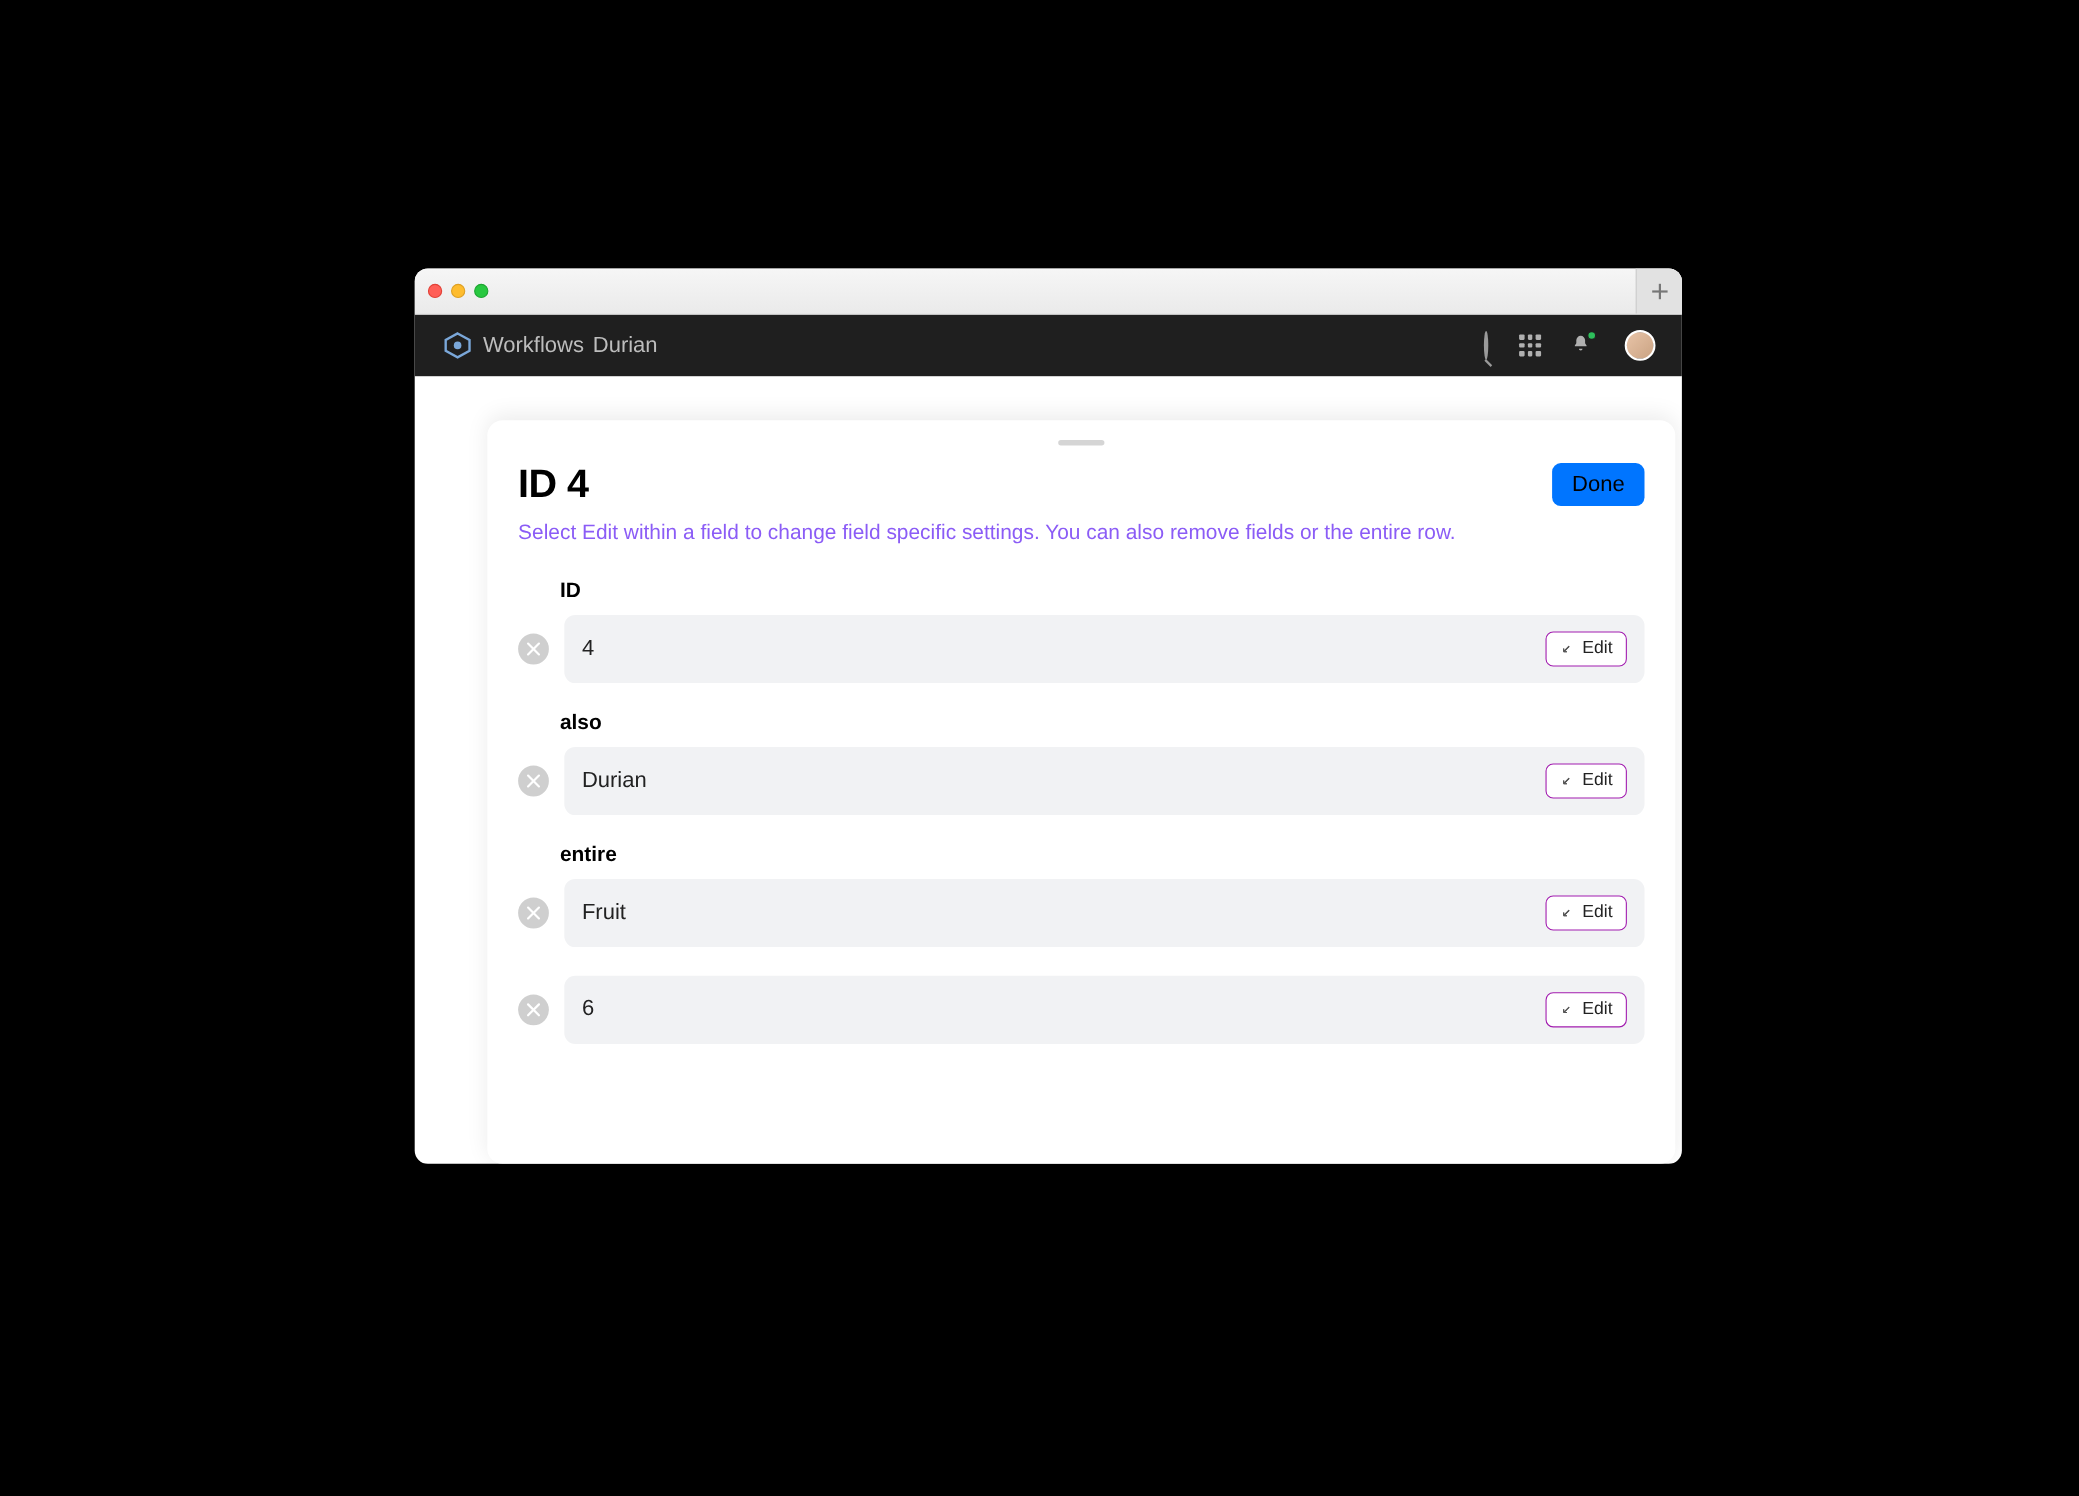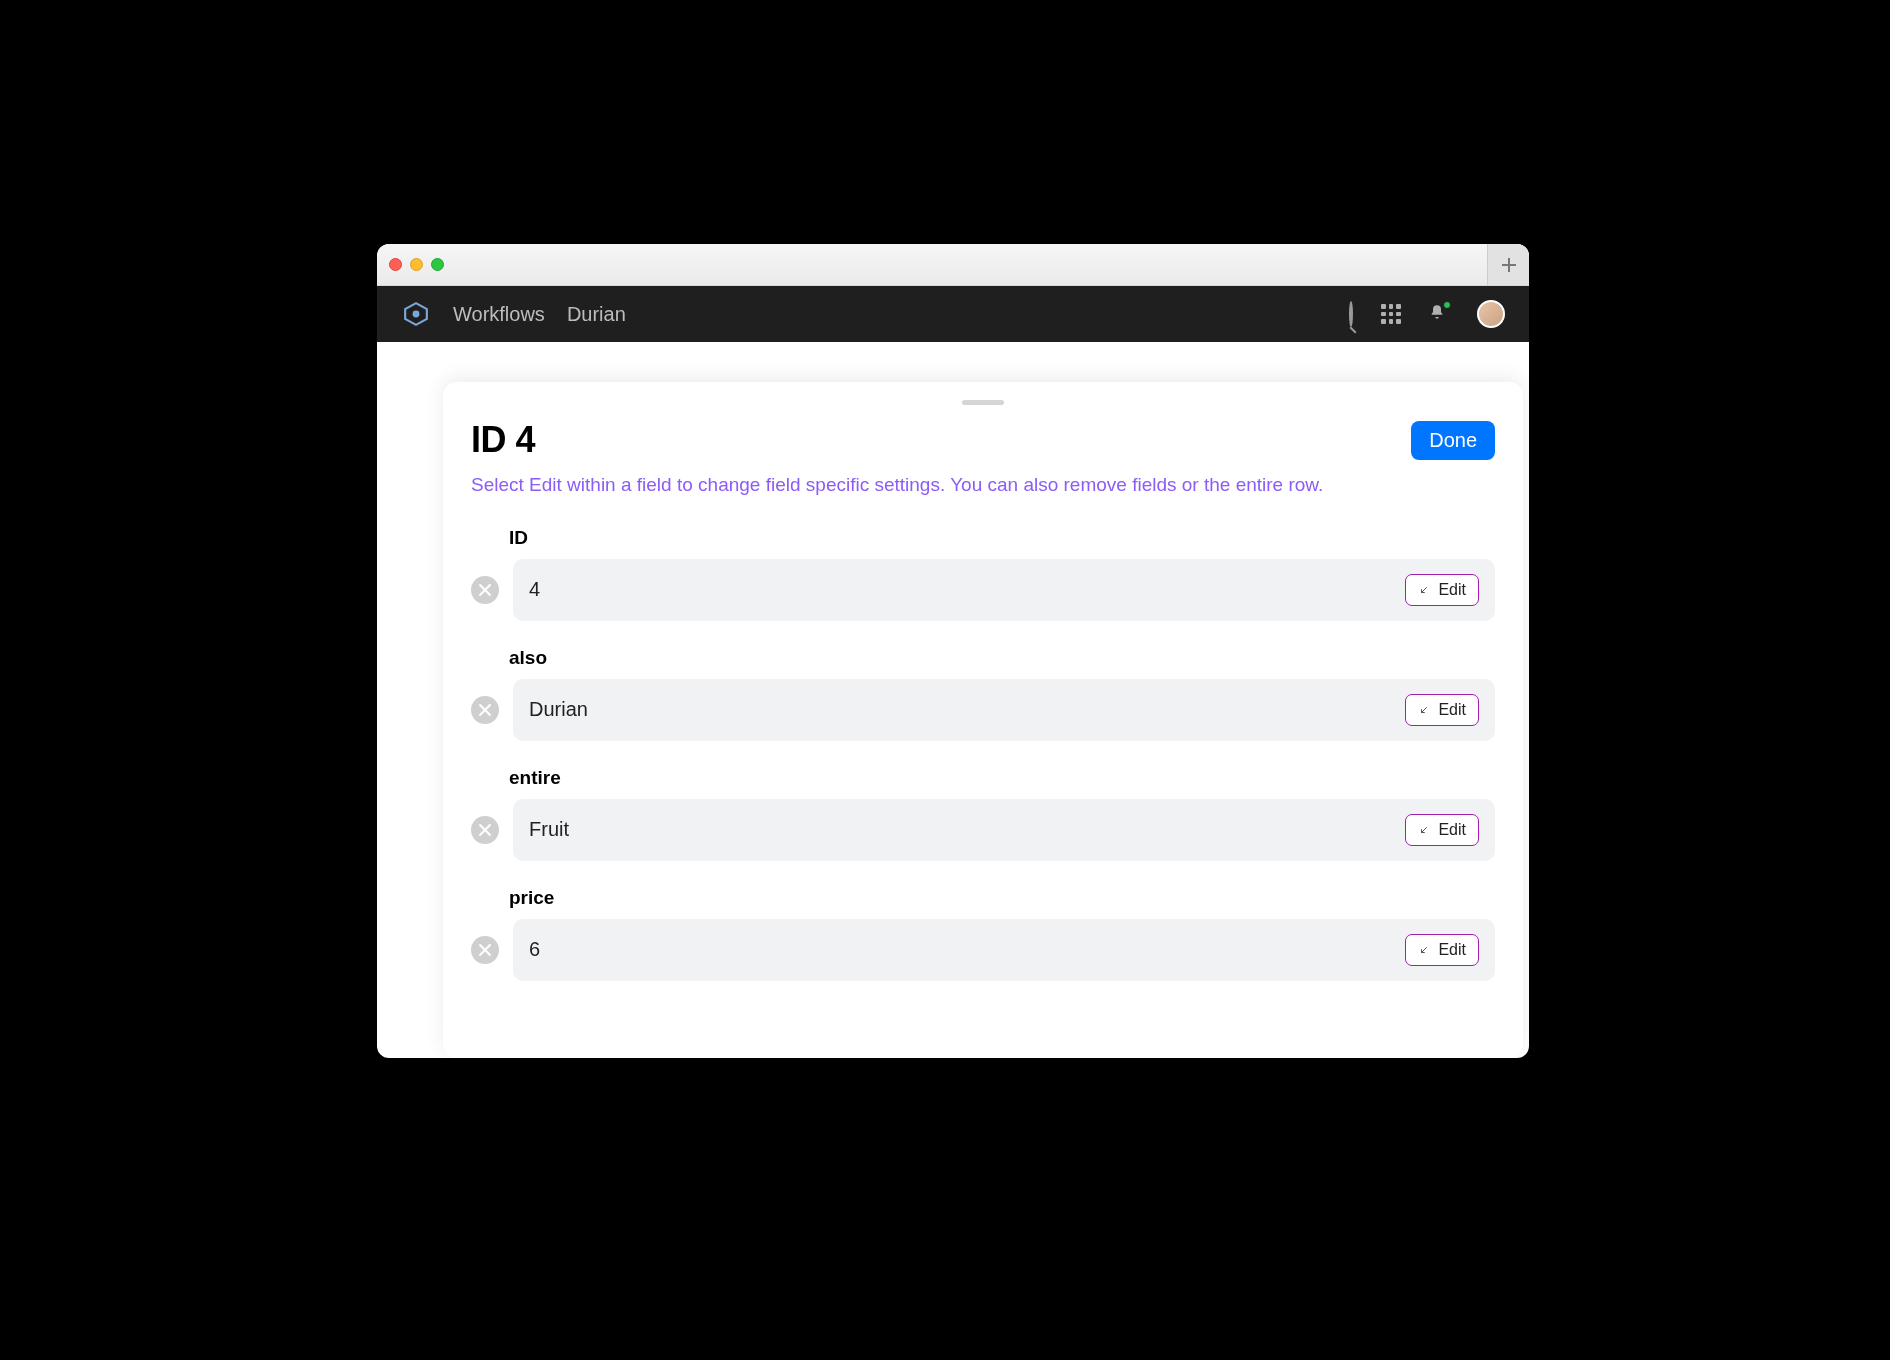--- a/index.html
+++ b/index.html
@@ -53,21 +53,21 @@
     .plus { width:14px;height:14px;position:relative; }
     .plus::before,.plus::after{content:"";position:absolute;background:#777;}
     .plus::before{left:6px;top:0;width:2px;height:14px;}
     .plus::after{top:6px;left:0;height:2px;width:14px;}
     .app-header {
       height: 56px;
       background: #1f1f1f;
       display: flex;
       align-items: center;
       padding: 0 24px;
-      gap: 22px;
+      gap: 8px;
       color: #cfcfcf;
       font-size: 20px;
     }
     .logo {
       width: 30px;height:30px;border-radius:6px;
       display:flex;align-items:center;justify-content:center;
     }
     .nav-link { color:#bdbdbd;font-size:20px; }
     .header-spacer{flex:1;}
     .header-icons{display:flex;align-items:center;gap:28px;}
@@ -87,21 +87,21 @@
       bottom: 0;
       background: #fff;
       border-radius: 14px;
       padding: 18px 28px 16px 28px;
       box-shadow: 0 -4px 20px rgba(0,0,0,.08);
       overflow: hidden;
     }
     .grab{width:42px;height:5px;border-radius:3px;background:#d5d5d5;margin:0 auto 14px;}
     .sheet-head{display:flex;align-items:center;justify-content:space-between;margin-bottom:10px;}
     .sheet-title{font-size:36px;font-weight:800;letter-spacing:-.5px;}
-    .done-btn{background:#0075ff;color:#ffffff;border:none;border-radius:8px;padding:8px 18px;font-size:20px;font-weight:500;cursor:pointer;}
+    .done-btn{background:#0075ff;color:#000000;border:none;border-radius:8px;padding:8px 18px;font-size:20px;font-weight:500;cursor:pointer;}
     .sheet-desc{font-size:19px;color:#8b5cf6;margin-bottom:28px;line-height:1.45;}
     .fields{display:flex;flex-direction:column;}
     .field{margin-bottom:26px;}
     .field-label{font-weight:700;font-size:19px;margin-left:38px;margin-bottom:10px;}
     .field-row{display:flex;align-items:center;gap:14px;}
     .remove-btn{width:28px;height:28px;border-radius:50%;background:#cfcfcf;border:none;display:flex;align-items:center;justify-content:center;cursor:pointer;flex:none;}
     .x{width:14px;height:14px;position:relative;}
     .x::before,.x::after{content:"";position:absolute;left:6px;top:-1px;width:2px;height:16px;background:#fff;border-radius:1px;}
     .x::before{transform:rotate(45deg);}
     .x::after{transform:rotate(-45deg);}
@@ -220,21 +220,20 @@
                     <path d="M7 17L17 7M17 7h-6M17 7v6" transform="rotate(180 12 12)"></path>
                     <path d="M7 17L17 7M7 17h6M7 17v-6"></path>
                   </svg>
                 <span>Edit</span>
               </button>
             </div>
           </div>
         </div>
 
         <div class="field">
-          <div class="field-label">price</div>
           <div class="field-row">
             <button class="remove-btn">
                 <span class="x"></span>
               </button>
             <div class="value-box">
               <span class="value-text">6</span>
               <button class="edit-btn">
                 <svg class="edit-arrow" viewBox="0 0 24 24" fill="none" stroke="#555" stroke-width="2">
                     <path d="M7 17L17 7M17 7h-6M17 7v6" transform="rotate(180 12 12)"></path>
                     <path d="M7 17L17 7M7 17h6M7 17v-6"></path>

